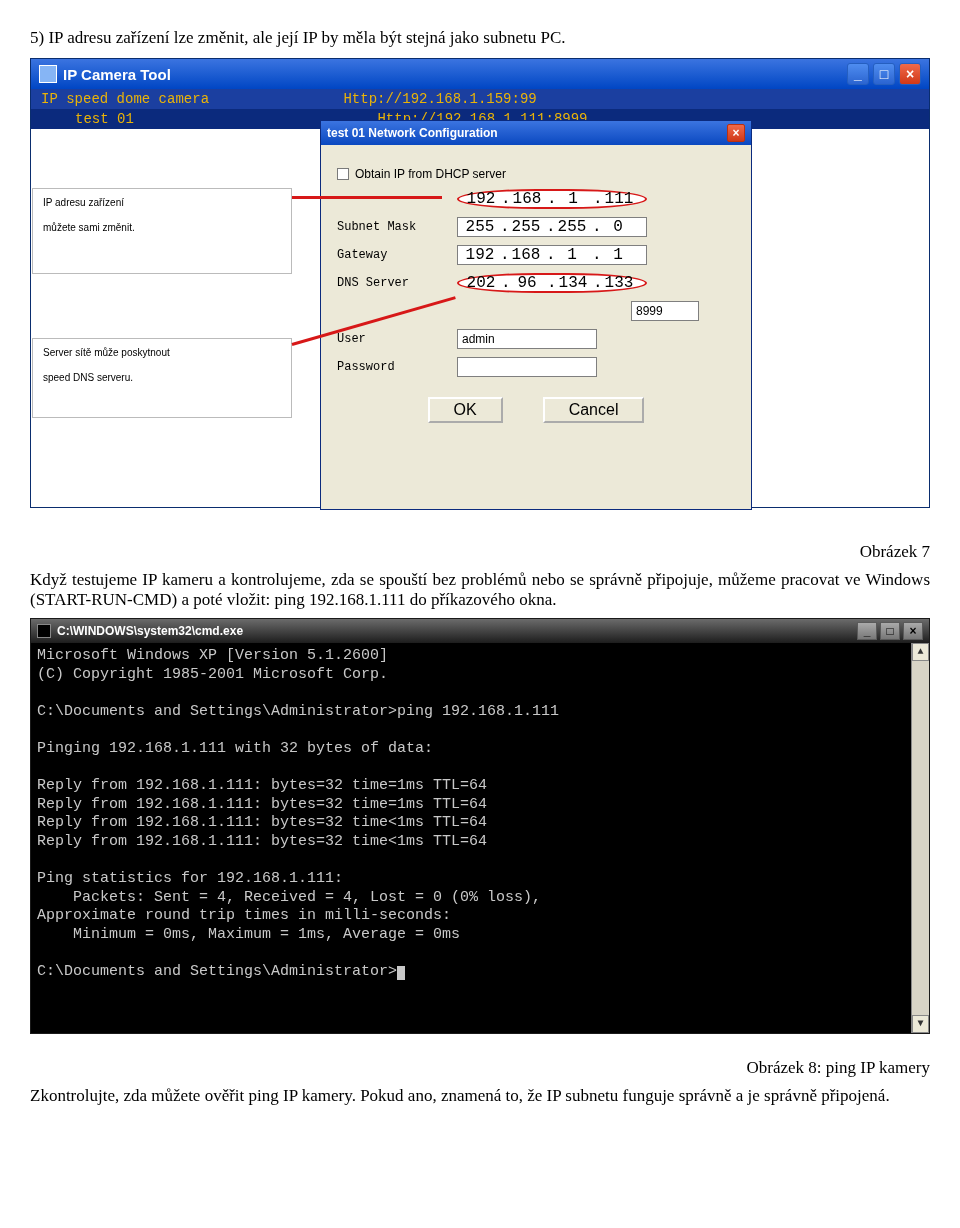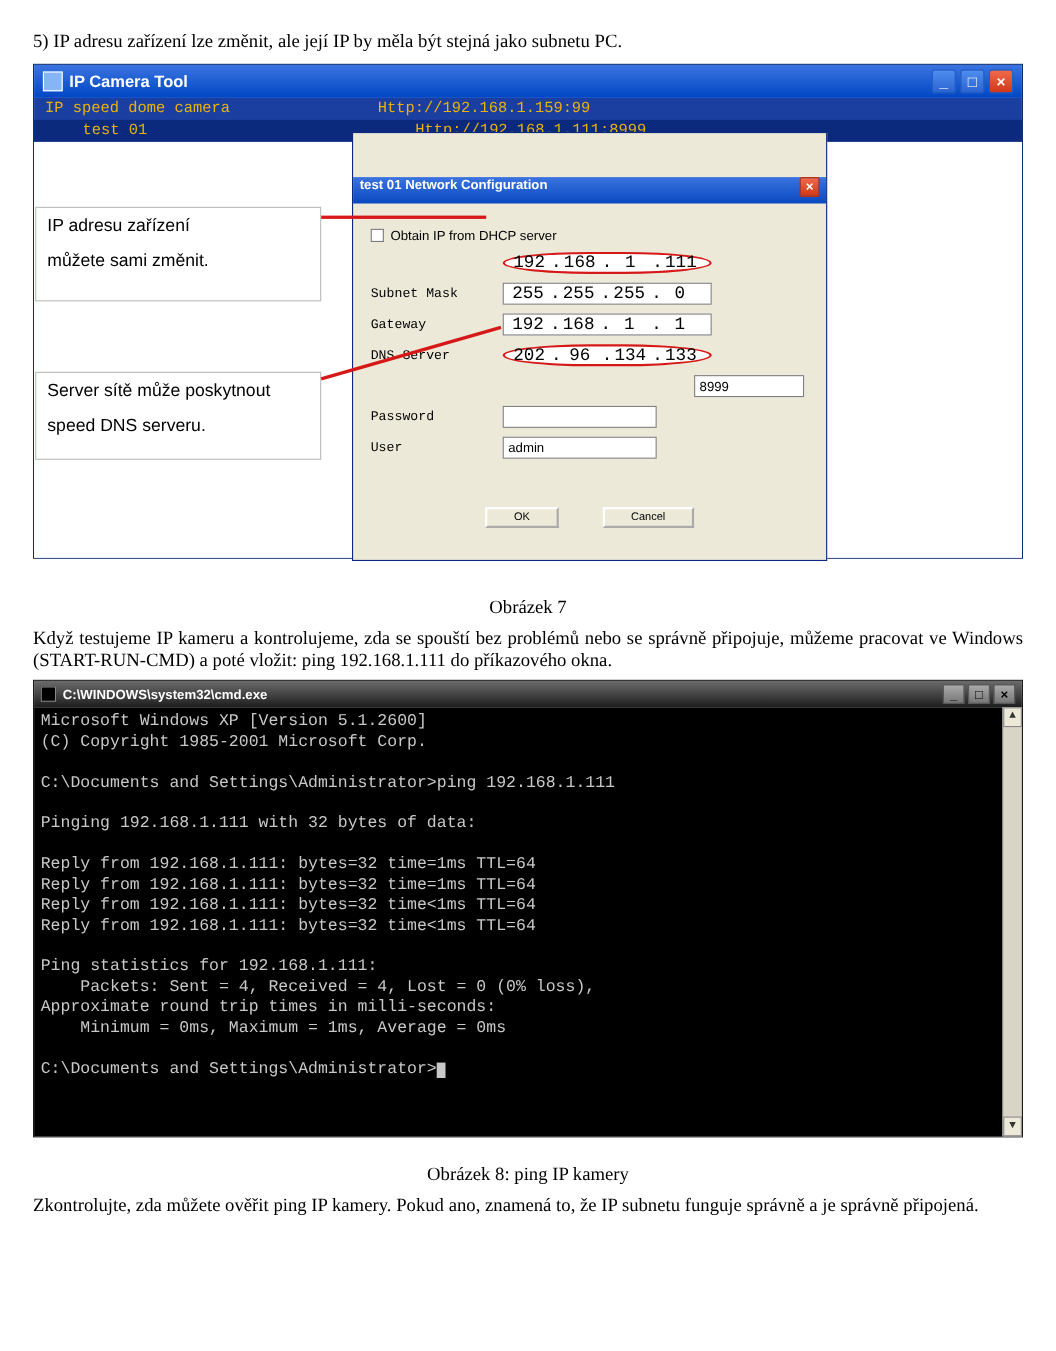--- a/index.html
+++ b/index.html
@@ -7,21 +7,21 @@
     font-family: "Times New Roman", serif;
     font-size: 17px;
     margin: 0;
     padding: 20px 30px;
     width: 960px;
     background: #fff;
     color: #000;
   }
   p { margin: 8px 0; }
   .justify { text-align: justify; }
-  .center { text-align: center; }
+  .center { text-align: right; }
   .caption { margin: 24px 0 8px 0; }
 
   
   .fig1 {
     width: 900px;
     height: 460px;
     position: relative;
     margin: 10px 0 8px 0;
   }
   .xp-main {
@@ -66,21 +66,21 @@
     width: 432px; height: 390px;
     border: 1px solid #0b2a7d;
     background: #ece9d8;
     font-family: Tahoma, Arial, sans-serif;
     font-size: 12px;
   }
   .xp-dialog .dtitle {
     height: 24px;
     background: linear-gradient(#3b74e0,#0a48c0);
     color: #fff; font-weight: bold; font-size: 12px;
-    display: flex; align-items: flex-start; padding: 0 6px; margin-top: 40px;
+    display: flex; align-items: center; padding: 0 6px;
   }
   .xp-dialog .dtitle .spacer { flex: 1; }
   .dclose {
     width: 18px; height: 18px; background: linear-gradient(#f06a4a,#d03818);
     color: #fff; display: flex; align-items: center; justify-content: center;
     border: 1px solid #bb3010; border-radius: 2px; font-weight: bold; font-size: 12px;
   }
   .dbody { padding: 14px 16px 10px 16px; }
   .drow {
     display: flex; align-items: center; margin: 8px 0;
@@ -92,32 +92,32 @@
     padding: 1px 2px; height: 20px; width: 190px; font-family: "Courier New", monospace;
     font-size: 16px;
   }
   .ipcell { width: 40px; text-align: center; }
   .ipdot { width: 6px; text-align: center; }
   .circled { border: 2px solid #d71818; border-radius: 50%/60%; }
   .textbox {
     border: 1px solid #7f7f7f; background: #fff; height: 20px; padding: 1px 4px;
     font-family: Tahoma, Arial, sans-serif; font-size: 12px; display: flex; align-items: center;
   }
-  .portbox { width: 100px; margin-left: 294px; text-align: center; }
+  .portbox { width: 68px; margin-left: 294px; text-align: center; }
   .btnrow { display: flex; justify-content: center; gap: 40px; margin-top: 20px; }
   .xpbtn {
     border: 2px outset #fff; background: #ece9d8; padding: 2px 24px;
-    font-family: Tahoma, Arial, sans-serif; font-size: 10px; margin-top: 24px;
+    font-family: Tahoma, Arial, sans-serif; font-size: 16px;
   }
   .chk { width: 12px; height: 12px; border: 1px solid #7a7a7a; background: #fff; margin-right: 6px; display: inline-block; }
   .redline {
     position: absolute; height: 0; border-top: 3px solid #d71818;
   }
   .note {
-    position: absolute; font-family: Arial, sans-serif; font-size: 16px;
+    position: absolute; font-family: Arial, sans-serif; font-size: 10px;
     background: #fff; border: 1px solid #bbb; padding: 8px 10px;
   }
 
   
   .fig2 {
     width: 900px; border: 1px solid #1a1a1a; margin: 8px 0 6px 0;
     font-family: Tahoma, Arial, sans-serif;
   }
   .cmd-title {
     height: 24px; background: linear-gradient(#6b6b6b,#1d1d1d);
@@ -240,26 +240,26 @@
           <span class="ipcell">134</span>
             <span class="ipdot">.</span>
           <span class="ipcell">133</span>
         </span>
       </div>
 
       <div class="drow">
         <span class="textbox portbox">8999</span>
       </div>
       <div class="drow">
+        <span class="dlabel">User</span>
+        <span class="textbox" style="width:140px;">admin</span>
+      </div>
+      <div class="drow">
         <span class="dlabel">Password</span>
         <span class="textbox" style="width:140px;"></span>
-      </div>
-      <div class="drow">
-        <span class="dlabel">User</span>
-        <span class="textbox" style="width:140px;">admin</span>
       </div>
 
       <div class="btnrow">
         <span class="xpbtn">OK</span>
         <span class="xpbtn">Cancel</span>
       </div>
     </div>
   </div>
 
   <div class="note" style="left:2px;top:130px;width:260px;height:86px;">

